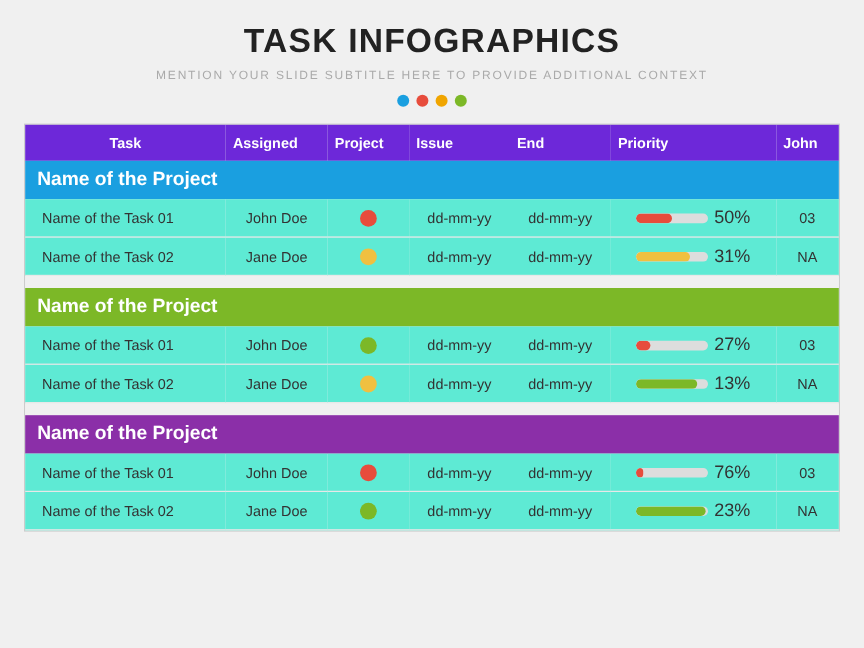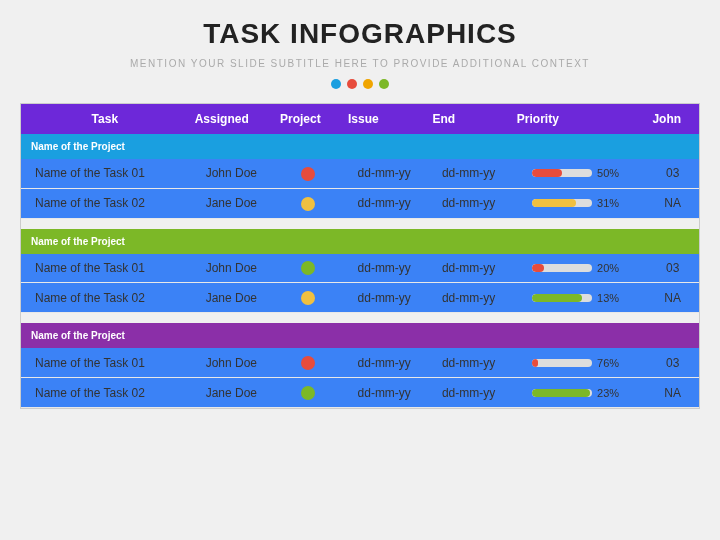--- a/index.html
+++ b/index.html
@@ -68,28 +68,28 @@
       font-size: 12px;
     }
 
     thead th:first-child {
       text-align: center;
     }
 
     .group-header td {
       padding: 7px 10px;
       font-weight: bold;
-      font-size: 10px;
+      font-size: 16px;
       color: #fff;
     }
 
     tbody tr.data-row td {
       padding: 7px 6px;
       text-align: center;
-      background: #3b82f6;
+      background: #5eead4;
       border-bottom: 1px solid #e8e8e8;
       color: #333;
       font-size: 12px;
       margin-top: 24px;
     }
 
     tbody tr.data-row td:first-child {
       text-align: left;
       padding-left: 14px;
     }
@@ -117,21 +117,21 @@
       overflow: hidden;
       position: relative;
     }
 
     .progress-fill {
       height: 100%;
       border-radius: 4px;
     }
 
     .progress-pct {
-      font-size: 11px;
+      font-size: 15px;
       color: #333;
       min-width: 28px;
       text-align: left;
     }
 
     .group-blue { background: #1a9fe0; }
     .group-green { background: #7cb827; }
     .group-purple { background: #8b2fa8; }
 
     .separator-row td {
@@ -211,21 +211,21 @@
           <td>Name of the Task 01</td>
           <td>John Doe</td>
           <td><span class="priority-dot" style="background: rgb(124, 184, 39);"></span></td>
           <td>dd-mm-yy</td>
           <td>dd-mm-yy</td>
           <td>
             <div class="progress-bar-container">
               <div class="progress-track">
                 <div class="progress-fill" style="width: 20%; background: rgb(231, 76, 60);"></div>
               </div>
-              <span class="progress-pct">20%</span>
+              <span class="progress-pct">27%</span>
             </div>
           </td>
           <td>03</td>
         </tr>
         <tr class="data-row">
           <td>Name of the Task 02</td>
           <td>Jane Doe</td>
           <td><span class="priority-dot" style="background: rgb(240, 192, 64);"></span></td>
           <td>dd-mm-yy</td>
           <td>dd-mm-yy</td>

